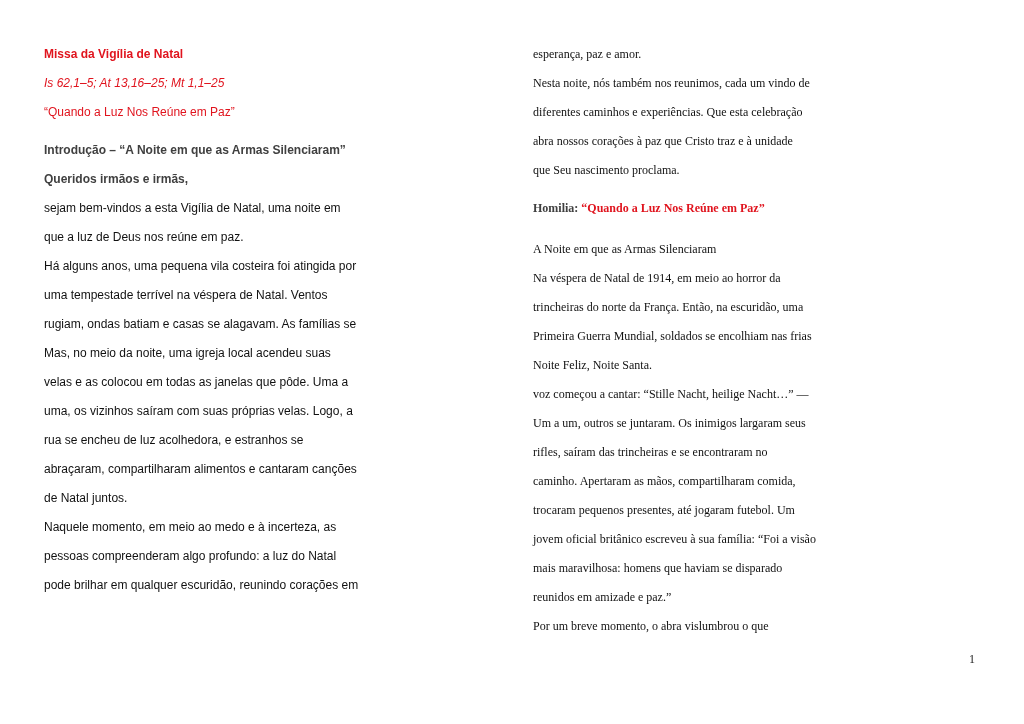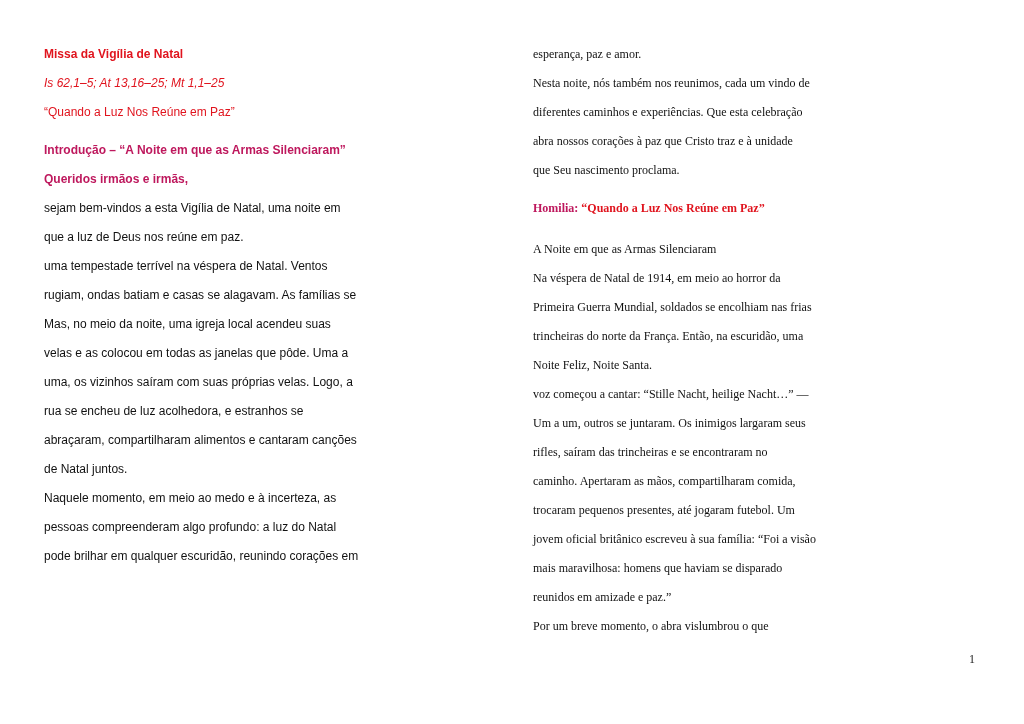--- a/index.html
+++ b/index.html
@@ -3,40 +3,41 @@
   <meta charset="utf-8">
   <style>
     html, body { margin: 0; padding: 0; background: #ffffff; }
     body { width: 1024px; height: 724px; position: relative; overflow: hidden;
            font-family: "Liberation Sans", sans-serif; color: #111111; }
     .col { position: absolute; top: 40px; width: 470px; }
     .col.left { left: 44px; }
     .col.right { left: 533px; font-family: Liberation Serif, serif; }
     .line { font-size: 12px; line-height: 29px; height: 29px; white-space: nowrap; }
     .red { color: #e0141e; }
-    .blue { color: #be185d; }
+    .blue { color: #404040; }
     .bold { font-weight: bold; }
     .italic { font-style: italic; }
     .gap { height: 9px; }
     .pagenum { position: absolute; left: 969px; top: 652px; font-size: 12px;
                font-family: "Liberation Serif", serif; color: #222; }
   </style>
 </head>
 <body>
 
 <div class="col left">
   <div class="line red bold">Missa da Vigília de Natal</div>
   <div class="line red italic">Is 62,1–5; At 13,16–25; Mt 1,1–25</div>
   <div class="line red">“Quando a Luz Nos Reúne em Paz”</div>
   <div class="gap"></div>
   <div class="line blue bold">Introdução – “A Noite em que as Armas Silenciaram”</div>
   <div class="line blue bold">Queridos irmãos e irmãs,</div>
   <div>
     <div class="line">sejam bem-vindos a esta Vigília de Natal, uma noite em</div>
     <div class="line">que a luz de Deus nos reúne em paz.</div>
+    <div class="line">Há alguns anos, uma pequena vila costeira foi atingida por</div>
     <div class="line">uma tempestade terrível na véspera de Natal. Ventos</div>
     <div class="line">rugiam, ondas batiam e casas se alagavam. As famílias se</div>
     <div class="line">Mas, no meio da noite, uma igreja local acendeu suas</div>
     <div class="line">velas e as colocou em todas as janelas que pôde. Uma a</div>
     <div class="line">uma, os vizinhos saíram com suas próprias velas. Logo, a</div>
     <div class="line">rua se encheu de luz acolhedora, e estranhos se</div>
     <div class="line">abraçaram, compartilharam alimentos e cantaram canções</div>
     <div class="line">de Natal juntos.</div>
     <div class="line">Naquele momento, em meio ao medo e à incerteza, as</div>
     <div class="line">pessoas compreenderam algo profundo: a luz do Natal</div>
@@ -54,22 +55,22 @@
   </div>
   <div class="gap"></div>
   <div class="line bold">
     <span class="blue">Homilia:</span>
     <span class="red">“Quando a Luz Nos Reúne em Paz”</span>
   </div>
   <div class="gap" style="height:12px"></div>
   <div>
     <div class="line">A Noite em que as Armas Silenciaram</div>
     <div class="line">Na véspera de Natal de 1914, em meio ao horror da</div>
+    <div class="line">trincheiras do norte da França. Então, na escuridão, uma</div>
     <div class="line">Primeira Guerra Mundial, soldados se encolhiam nas frias</div>
-    <div class="line">trincheiras do norte da França. Então, na escuridão, uma</div>
     <div class="line">Noite Feliz, Noite Santa.</div>
     <div class="line">voz começou a cantar: “Stille Nacht, heilige Nacht…” —</div>
     <div class="line">Um a um, outros se juntaram. Os inimigos largaram seus</div>
     <div class="line">rifles, saíram das trincheiras e se encontraram no</div>
     <div class="line">caminho. Apertaram as mãos, compartilharam comida,</div>
     <div class="line">trocaram pequenos presentes, até jogaram futebol. Um</div>
     <div class="line">jovem oficial britânico escreveu à sua família: “Foi a visão</div>
     <div class="line">mais maravilhosa: homens que haviam se disparado</div>
     <div class="line">reunidos em amizade e paz.”</div>
     <div class="line">Por um breve momento, o abra vislumbrou o que</div>

